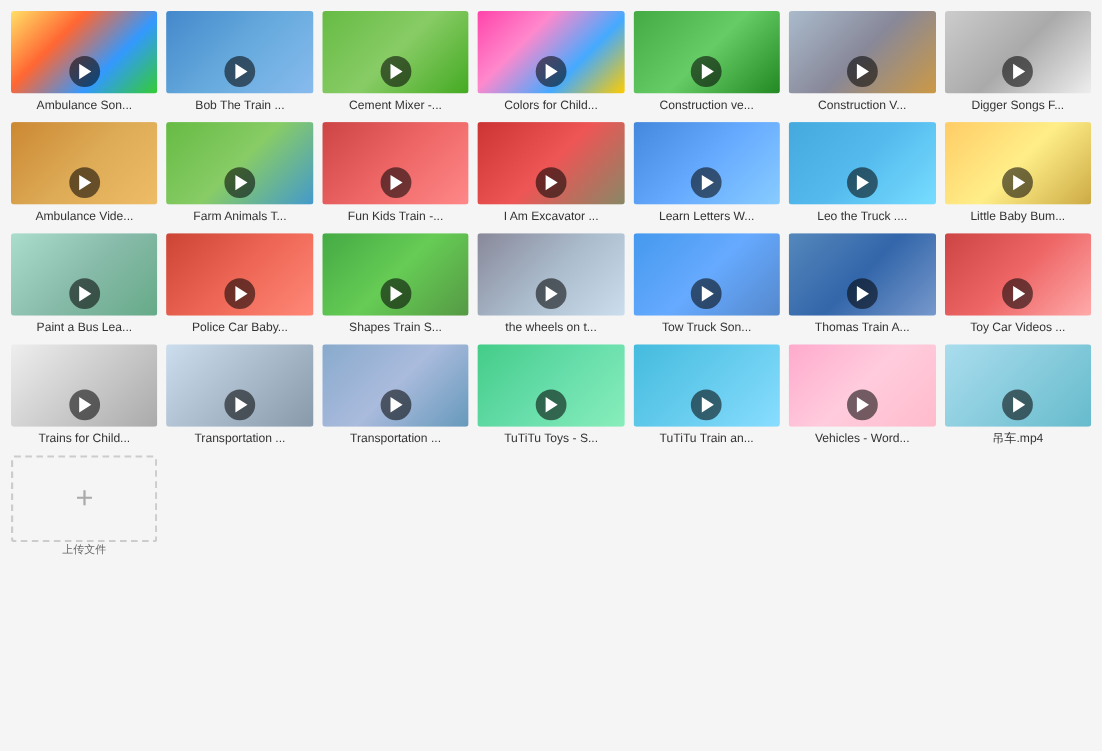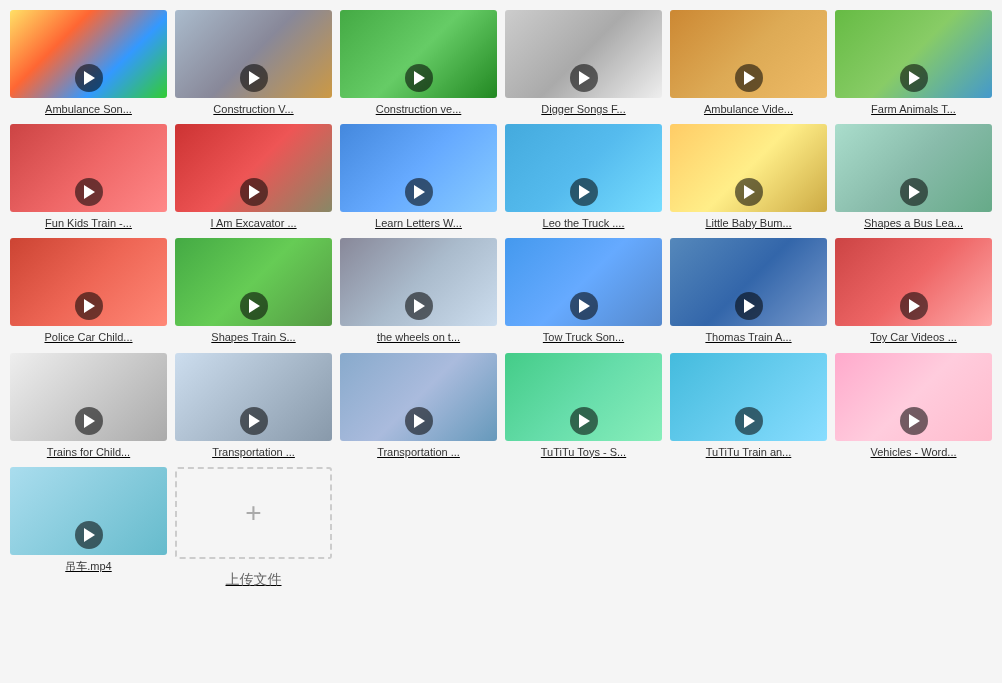--- a/index.html
+++ b/index.html
@@ -3,23 +3,22 @@
   <meta charset="utf-8">
   <style>
     * { box-sizing: border-box; margin: 0; padding: 0; }
     body {
       background: #f5f5f5;
       font-family: Arial, sans-serif;
       padding: 10px;
     }
     .grid {
       display: grid;
-      grid-template-columns: repeat(6, 1fr);
+      grid-template-columns: repeat(7, 1fr);
       gap: 8px;
-      text-decoration: underline;
     }
     .video-item {
       display: flex;
       flex-direction: column;
       cursor: pointer;
     }
     .thumbnail {
       position: relative;
       width: 100%;
       padding-top: 56%;
@@ -87,23 +86,23 @@
       display: flex;
       align-items: center;
       justify-content: center;
     }
     .upload-plus {
       font-size: 28px;
       color: #aaa;
       font-weight: 300;
     }
     .upload-label {
-      font-size: 14px;
+      font-size: 10px;
       color: #666;
-      margin-top: 12px;
+      margin-top: 0;
       text-align: center;
     }
 
     
     .th-ambulance { background: linear-gradient(135deg, #ffe066, #ff6633, #3399ff, #33cc33); }
     .th-bobtrain { background: linear-gradient(135deg, #4488cc, #66aadd, #88bbee); }
     .th-cement { background: linear-gradient(135deg, #66bb44, #88cc66, #44aa22); }
     .th-colors { background: linear-gradient(135deg, #ff44aa, #ff88cc, #44aaff, #ffcc00); }
     .th-construction { background: linear-gradient(135deg, #aabbcc, #888899, #cc9944); }
     .th-constructionv { background: linear-gradient(135deg, #44aa44, #66cc66, #228822); }
@@ -138,34 +137,55 @@
 <div class="grid" id="video-grid">
     <div class="video-item">
       <div class="thumbnail">
         <div class="thumbnail-bg th-ambulance"></div>
         <div class="play-btn"></div>
       </div>
       <div class="video-label">Ambulance Son...</div>
     </div>
     <div class="video-item">
       <div class="thumbnail">
+        <div class="thumbnail-bg th-bobtrain"></div>
+        <div class="play-btn"></div>
+      </div>
+      <div class="video-label">Bob The Train ...</div>
+    </div>
+    <div class="video-item">
+      <div class="thumbnail">
+        <div class="thumbnail-bg th-cement"></div>
+        <div class="play-btn"></div>
+      </div>
+      <div class="video-label">Cement Mixer -...</div>
+    </div>
+    <div class="video-item">
+      <div class="thumbnail">
+        <div class="thumbnail-bg th-colors"></div>
+        <div class="play-btn"></div>
+      </div>
+      <div class="video-label">Colors for Child...</div>
+    </div>
+    <div class="video-item">
+      <div class="thumbnail">
+        <div class="thumbnail-bg th-constructionv"></div>
+        <div class="play-btn"></div>
+      </div>
+      <div class="video-label">Construction ve...</div>
+    </div>
+    <div class="video-item">
+      <div class="thumbnail">
         <div class="thumbnail-bg th-construction"></div>
         <div class="play-btn"></div>
       </div>
       <div class="video-label">Construction  V...</div>
     </div>
     <div class="video-item">
       <div class="thumbnail">
-        <div class="thumbnail-bg th-constructionv"></div>
-        <div class="play-btn"></div>
-      </div>
-      <div class="video-label">Construction ve...</div>
-    </div>
-    <div class="video-item">
-      <div class="thumbnail">
         <div class="thumbnail-bg th-digger"></div>
         <div class="play-btn"></div>
       </div>
       <div class="video-label">Digger Songs F...</div>
     </div>
     <div class="video-item">
       <div class="thumbnail">
         <div class="thumbnail-bg th-excavator"></div>
         <div class="play-btn"></div>
       </div>
@@ -211,28 +231,28 @@
         <div class="thumbnail-bg th-littlebaby"></div>
         <div class="play-btn"></div>
       </div>
       <div class="video-label">Little Baby Bum...</div>
     </div>
     <div class="video-item">
       <div class="thumbnail">
         <div class="thumbnail-bg th-paintabus"></div>
         <div class="play-btn"></div>
       </div>
-      <div class="video-label">Shapes a Bus Lea...</div>
+      <div class="video-label">Paint a Bus Lea...</div>
     </div>
     <div class="video-item">
       <div class="thumbnail">
         <div class="thumbnail-bg th-policecar"></div>
         <div class="play-btn"></div>
       </div>
-      <div class="video-label">Police Car Child...</div>
+      <div class="video-label">Police Car Baby...</div>
     </div>
     <div class="video-item">
       <div class="thumbnail">
         <div class="thumbnail-bg th-shapestrain"></div>
         <div class="play-btn"></div>
       </div>
       <div class="video-label">Shapes Train S...</div>
     </div>
     <div class="video-item">
       <div class="thumbnail">

